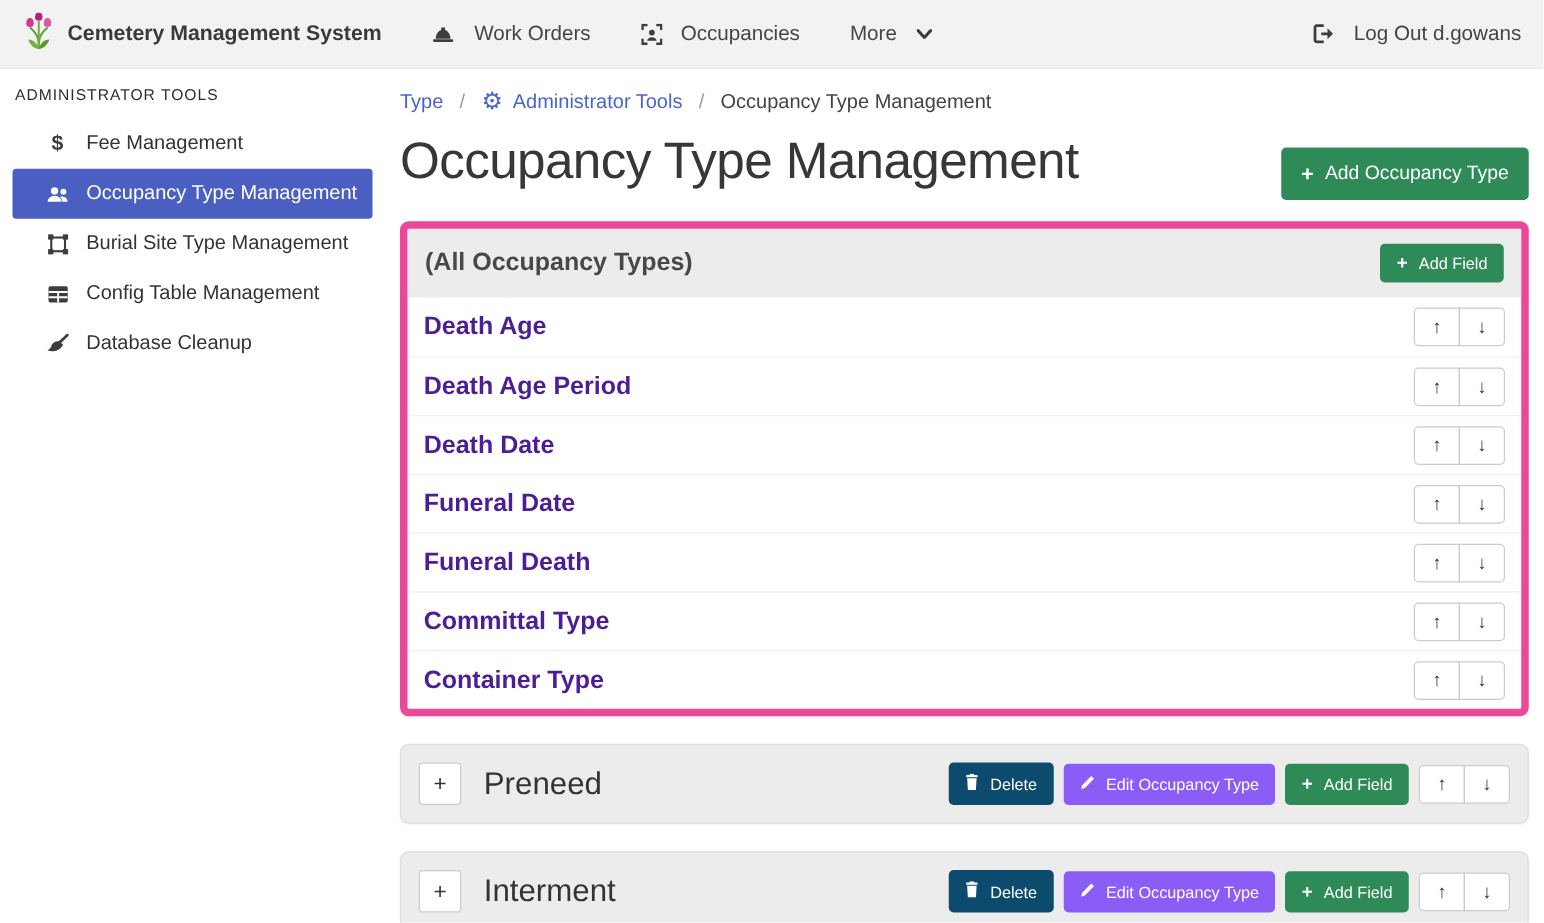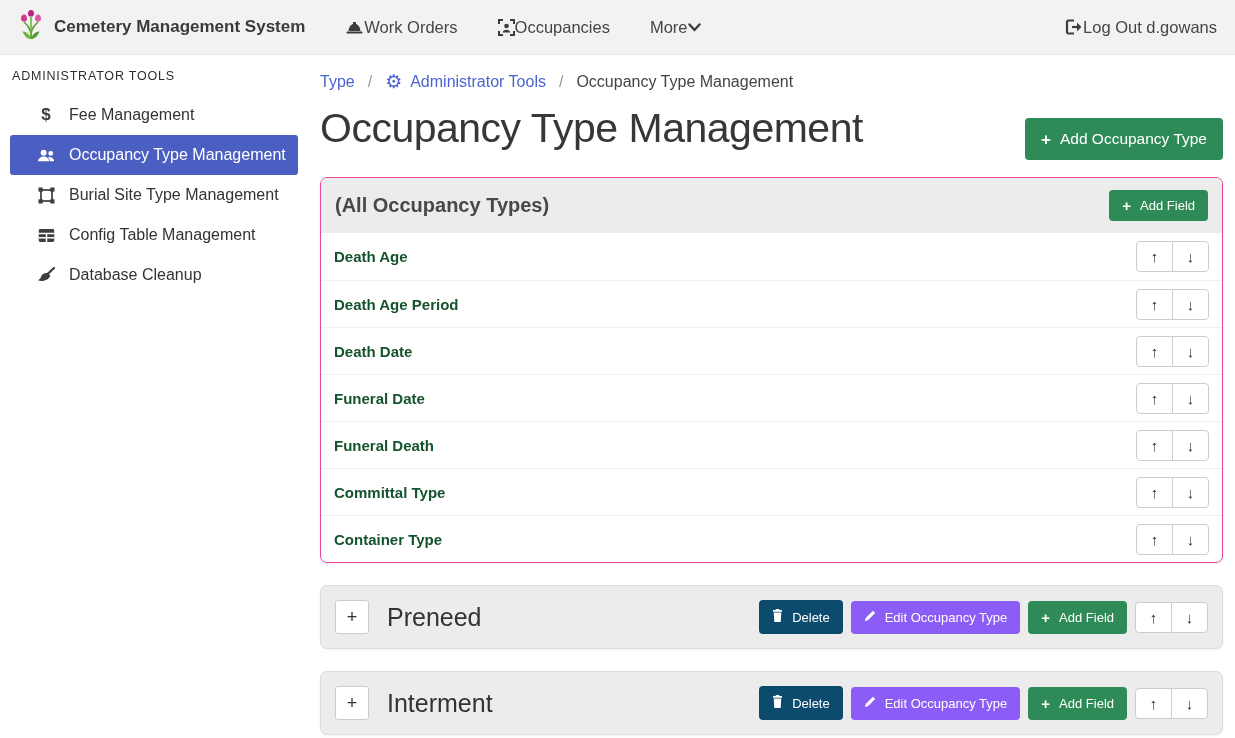--- a/index.html
+++ b/index.html
@@ -11,21 +11,21 @@
   }
 
   
   .navbar {
     height: 55px; background: #f2f2f2; display: flex; align-items: center;
     padding: 0 18px; border-bottom: 1px solid #e7e7e7;
   }
   .brand { display: flex; align-items: center; gap: 10px; cursor: pointer; }
   .brand-text { font-weight: bold; font-size: 17px; color: #3a3a3a; }
   .nav-items { display: flex; align-items: center; gap: 40px; margin-left: 40px; }
-  .nav-item { display: flex; align-items: center; gap: 0; font-size: 16.5px; color: #454545; cursor: pointer; }
+  .nav-item { display: flex; align-items: center; gap: 15px; font-size: 16.5px; color: #454545; cursor: pointer; }
   .nav-item .icn { display: flex; align-items: center; color: #3d3d3d; }
   .nav-right { margin-left: auto; }
 
   
   .layout { display: flex; height: 682px; }
   .sidebar { width: 308px; flex-shrink: 0; padding-top: 8px; }
   .sidebar-heading {
     font-size: 12.5px; letter-spacing: 0.8px; color: #2e2e2e;
     padding: 6px 12px 12px 12px;
   }
@@ -57,33 +57,33 @@
   .btn .plus-glyph { font-size: 17px; font-weight: bold; line-height: 1; }
   .btn-green { background: #2e8b57; }
   .btn-teal  { background: #8b5cf6; }
   .btn-red   { background: #0c4a6e; }
   .btn-lg { font-size: 15.5px; padding: 12px 16px; margin-top: 13px; }
   .btn-sm { font-size: 13px; padding: 8px 13px; }
   .btn-sm .plus-glyph { font-size: 15px; }
 
   
   .panel {
-    border: 1px solid #ec4899; border-radius: 7px; background: #fff;
+    border: 6px solid #ec4899; border-radius: 7px; background: #fff;
     margin-top: 17px; overflow: hidden; box-shadow: 0 1px 3px rgba(0,0,0,0.05);
   }
   .panel-header {
     background: #ececec; padding: 12px 14px; display: flex;
     align-items: center; justify-content: space-between;
   }
   .panel-title { font-size: 20px; font-weight: 600; color: #484848; }
   .field-row {
     height: 47px; display: flex; align-items: center; justify-content: space-between;
     padding: 0 13px; border-top: 1px solid #efefef;
   }
-  .field-link { color: #14532d; font-weight: 700; font-size: 15px; cursor: pointer; }
+  .field-link { color: #4c1d95; font-weight: 700; font-size: 20px; cursor: pointer; }
 
   .arrow-group { display: inline-flex; }
   .arrow-btn {
     width: 37px; height: 31px; background: #fff; border: 1px solid #ccc;
     color: #333; font-size: 15px; display: flex; align-items: center; justify-content: center;
     cursor: pointer; font-family: inherit; padding: 0;
   }
   .arrow-btn.up { border-radius: 4px 0 0 4px; }
   .arrow-btn.down { border-radius: 0 4px 4px 0; margin-left: -1px; }
 

